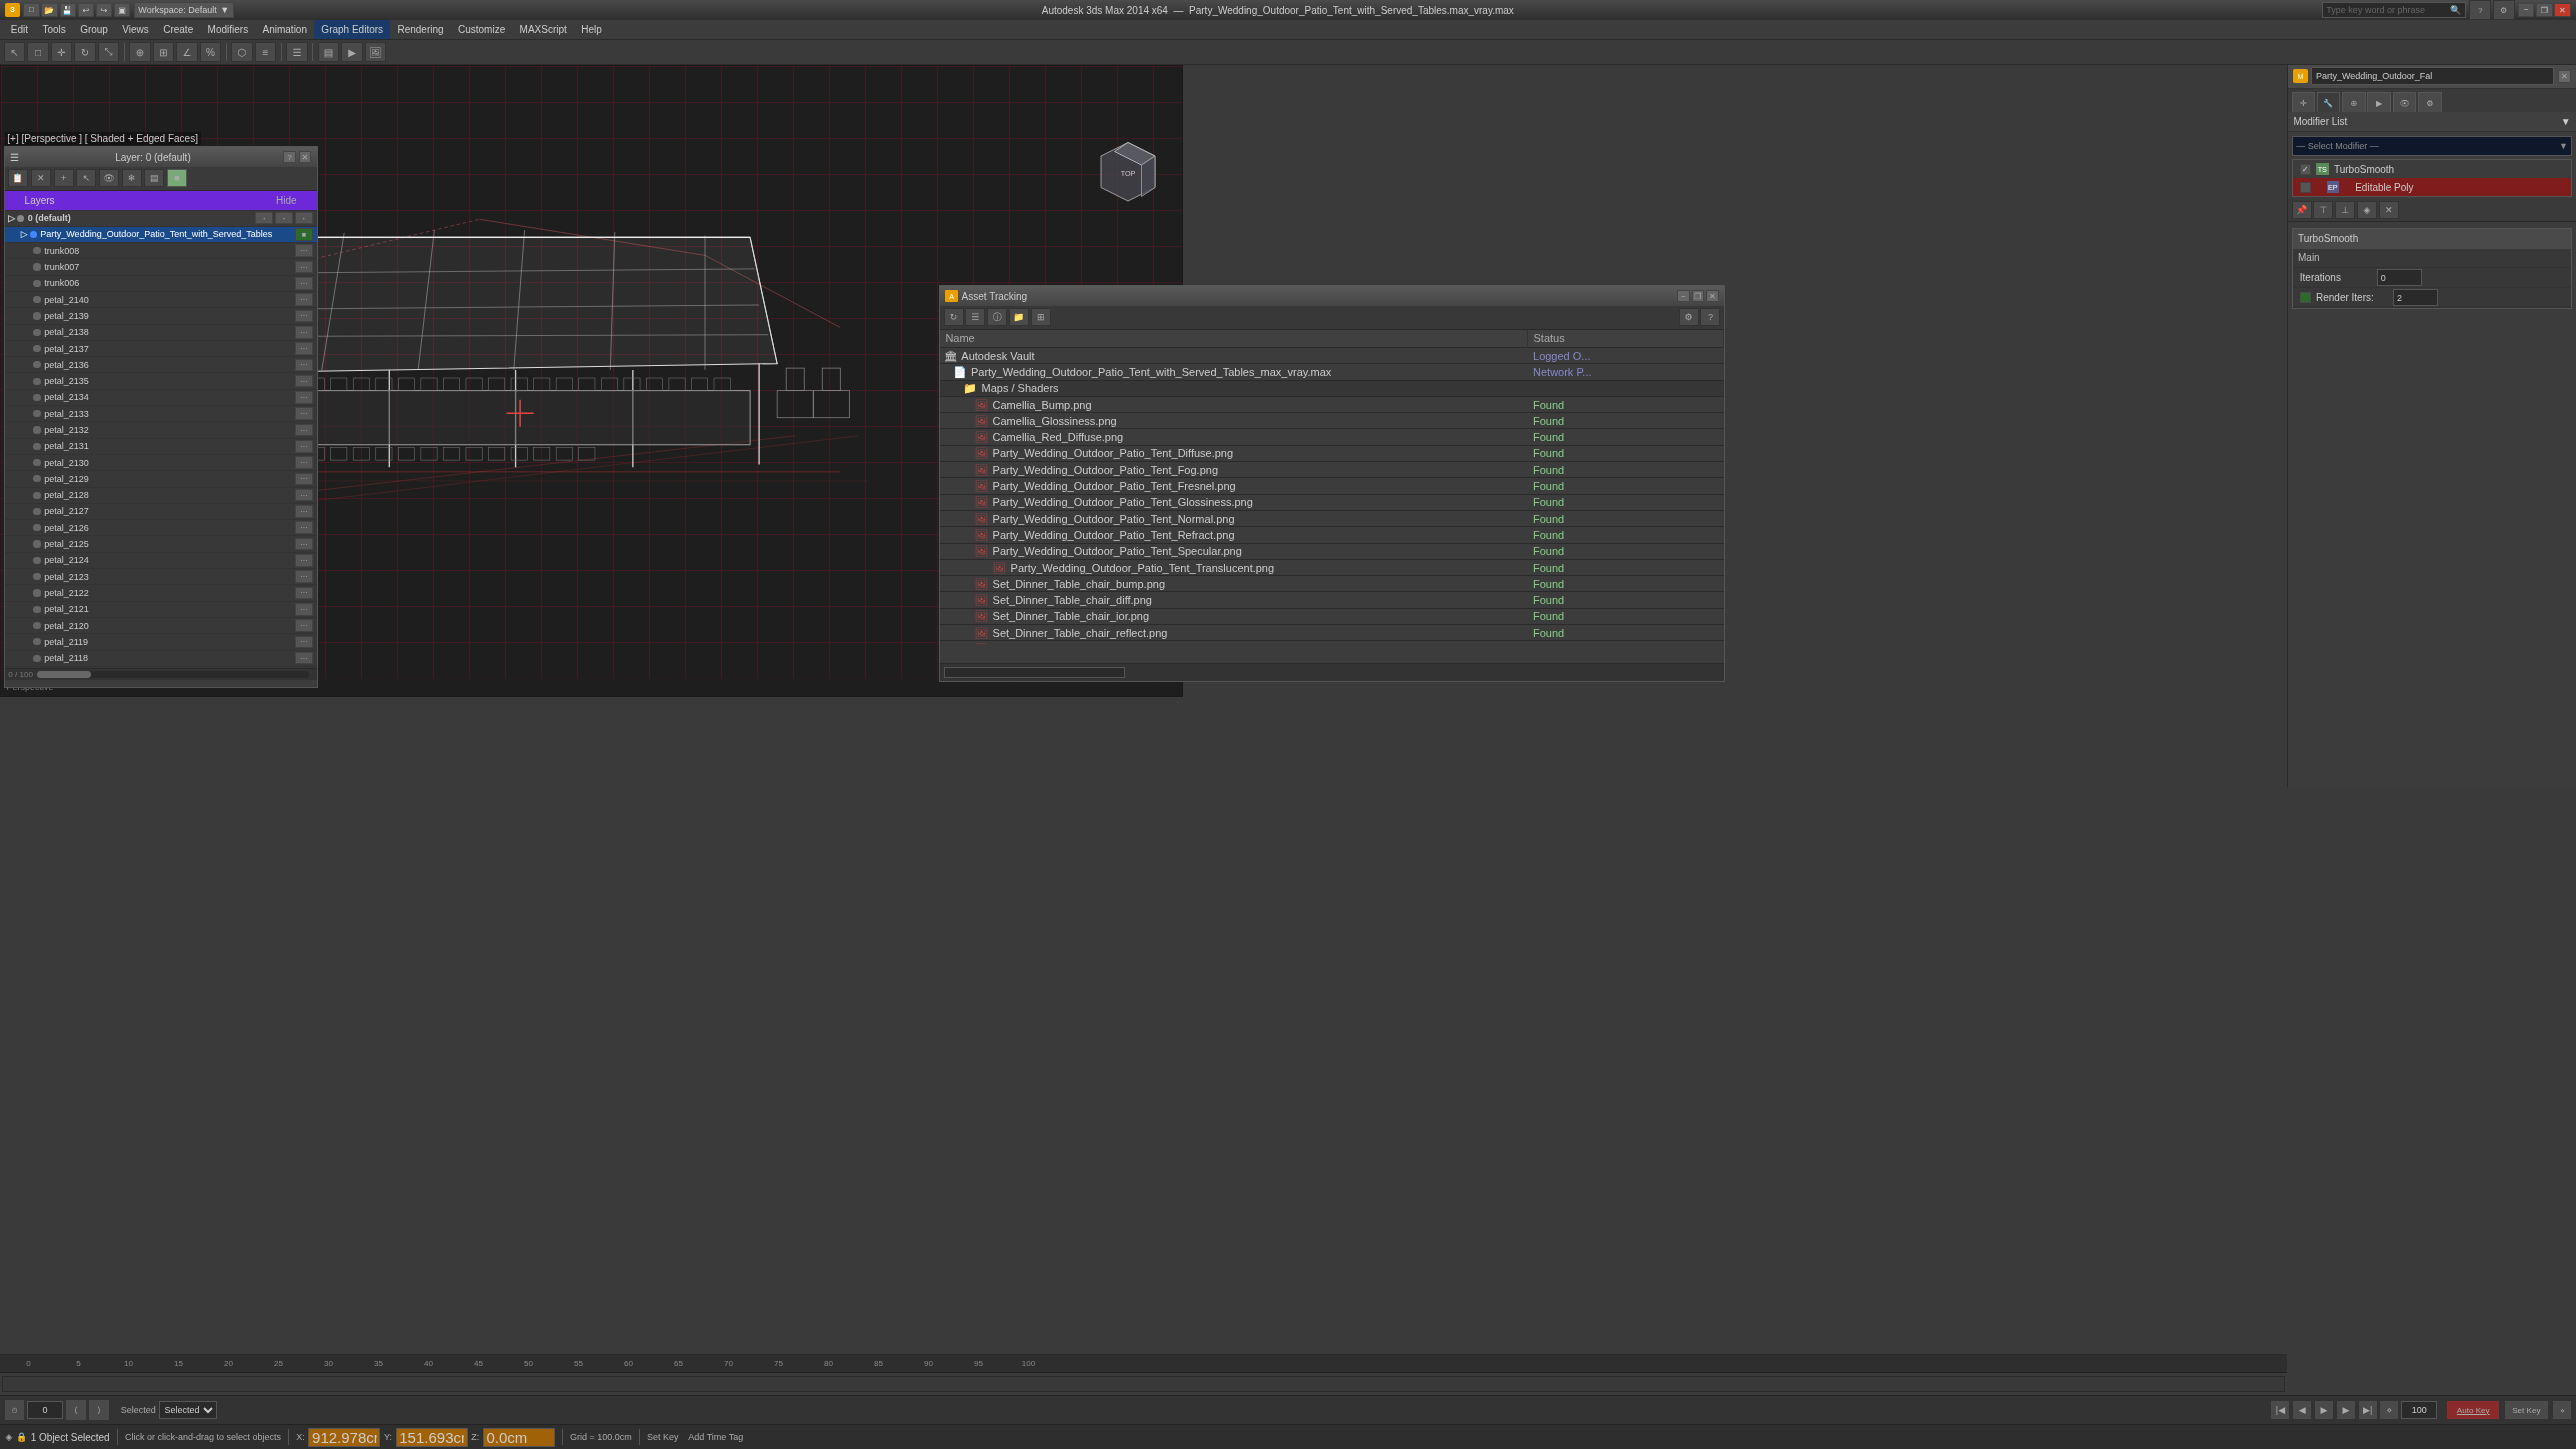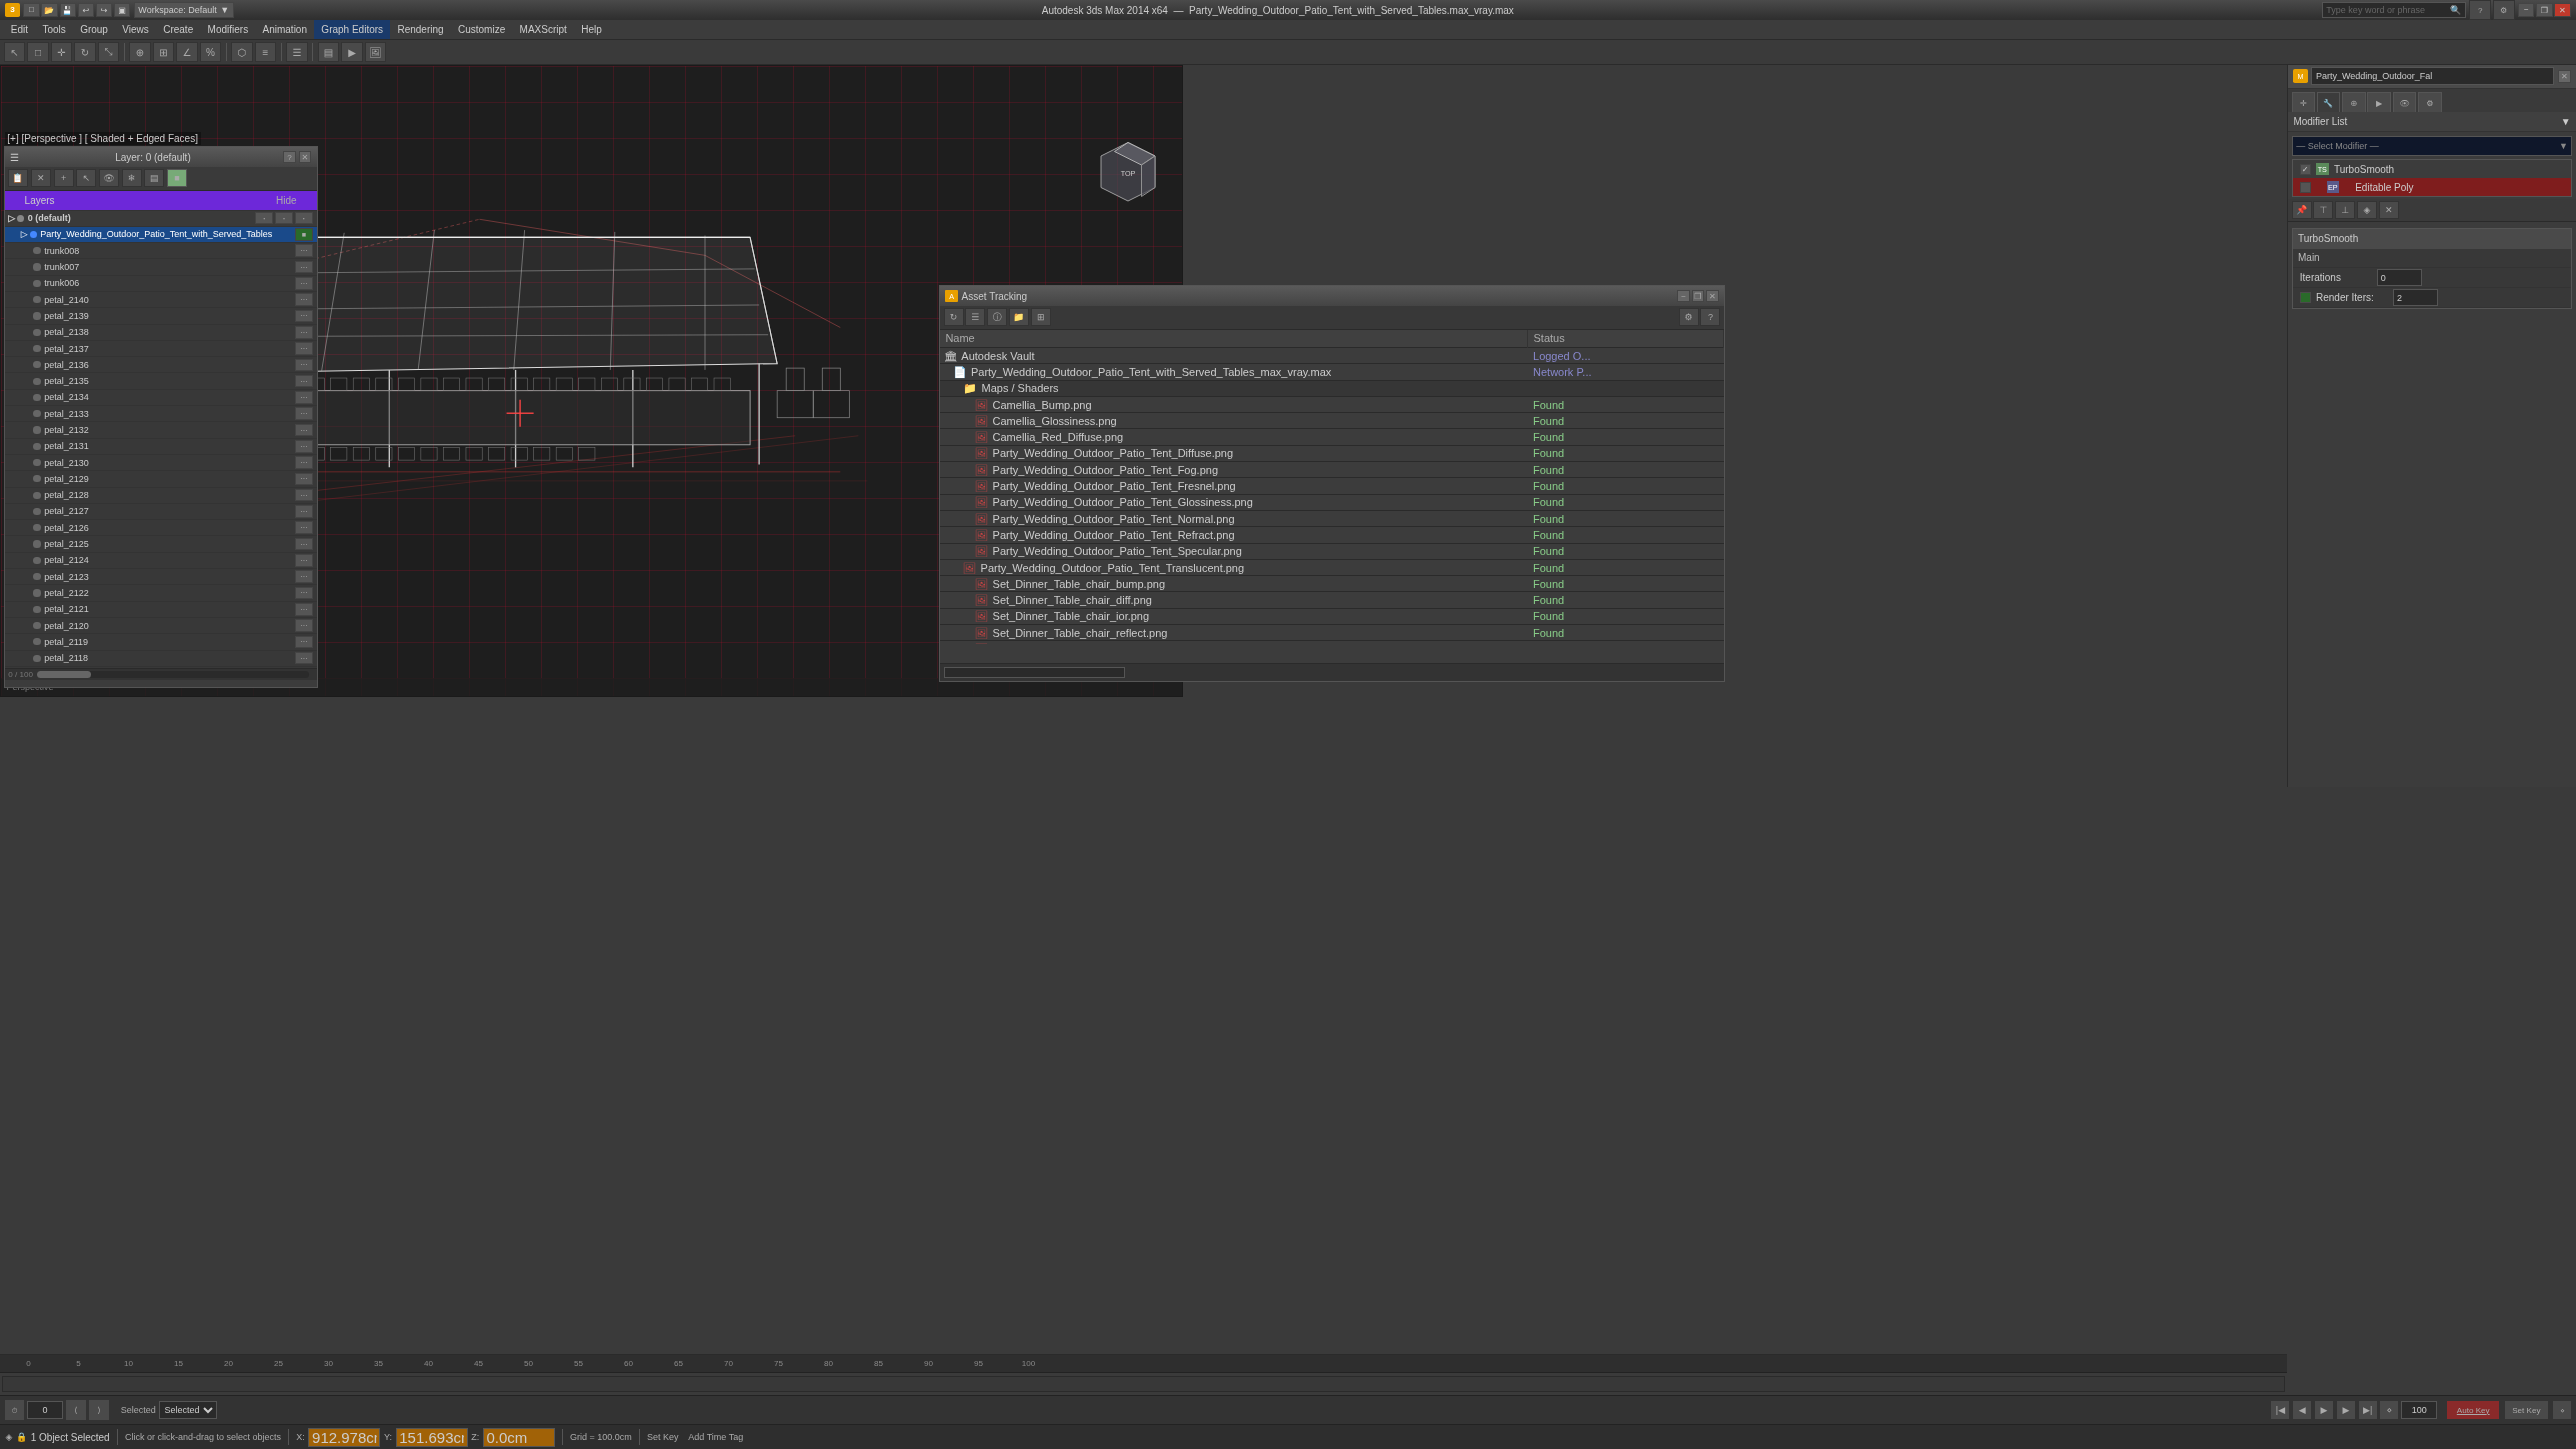--- a/index.html
+++ b/index.html
@@ -1500,21 +1500,21 @@
         <tr class="asset-row">
           <td style="padding-left:36px;">
             <span class="file-icon" style="color:#cc4444;">🖼</span>
             <span>Party_Wedding_Outdoor_Patio_Tent_Specular.png</span>
           </td>
           <td class="status-found">
             <span>Found</span>
           </td>
         </tr>
         <tr class="asset-row">
-          <td style="padding-left:24px;">
+          <td style="padding-left:54px;">
             <span class="file-icon" style="color:#cc4444;">🖼</span>
             <span>Party_Wedding_Outdoor_Patio_Tent_Translucent.png</span>
           </td>
           <td class="status-found">
             <span>Found</span>
           </td>
         </tr>
         <tr class="asset-row">
           <td style="padding-left:36px;">
             <span class="file-icon" style="color:#cc4444;">🖼</span>

